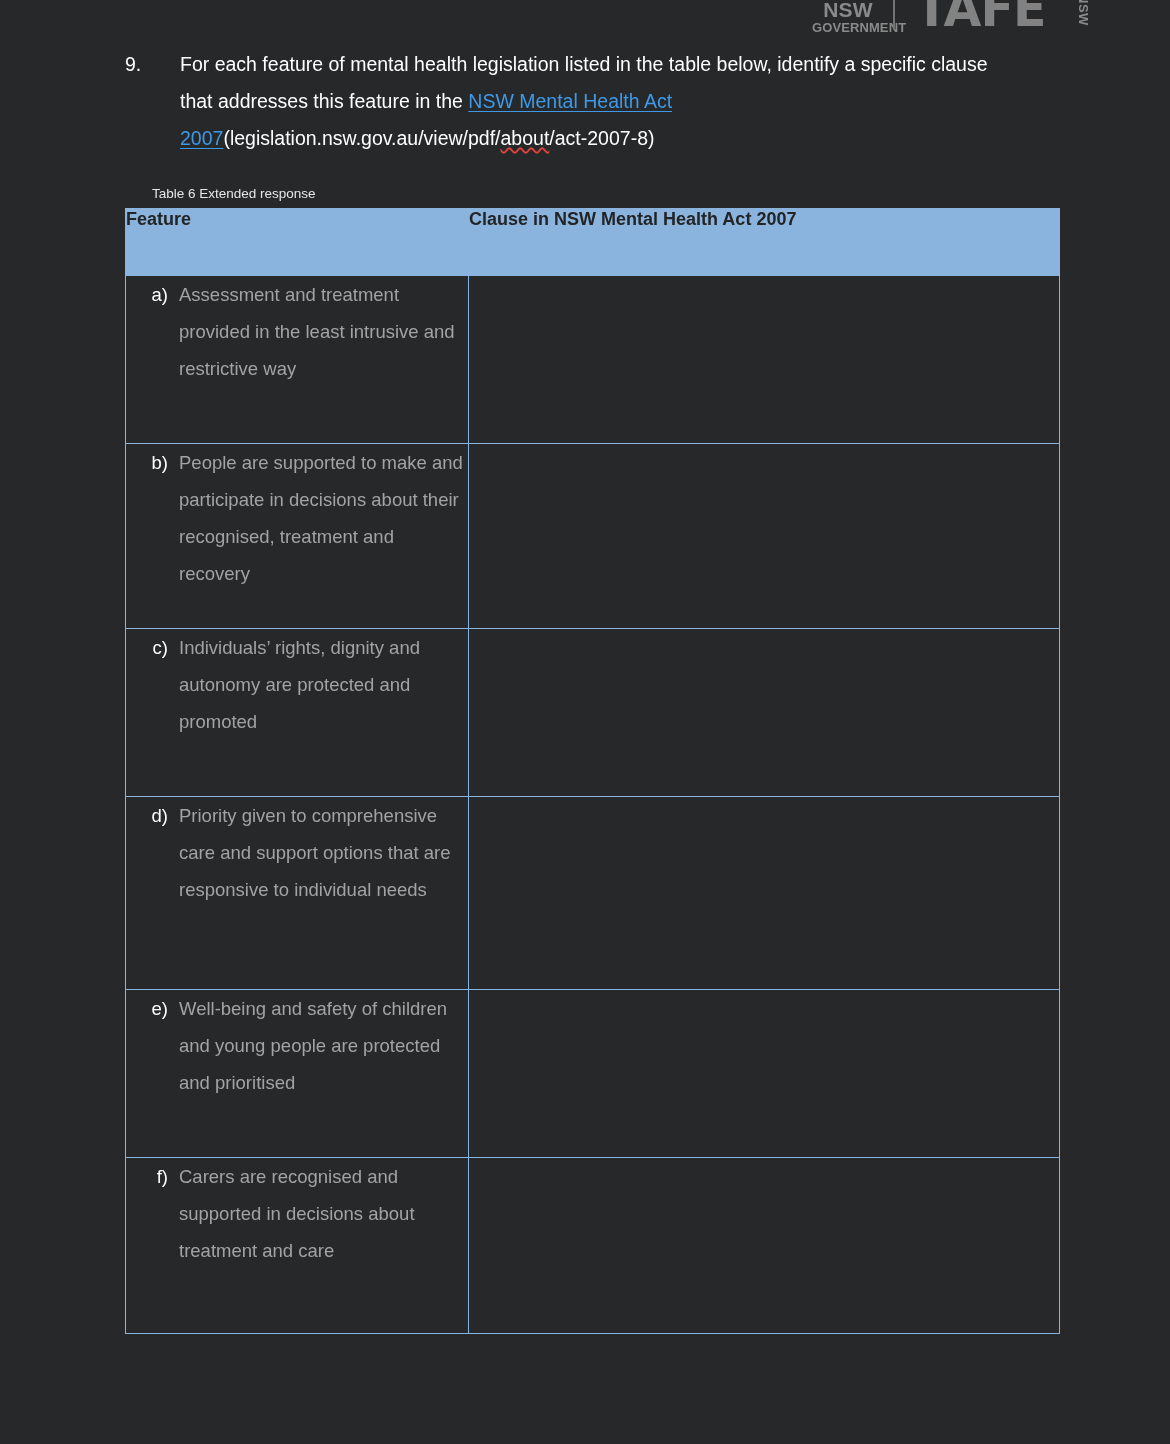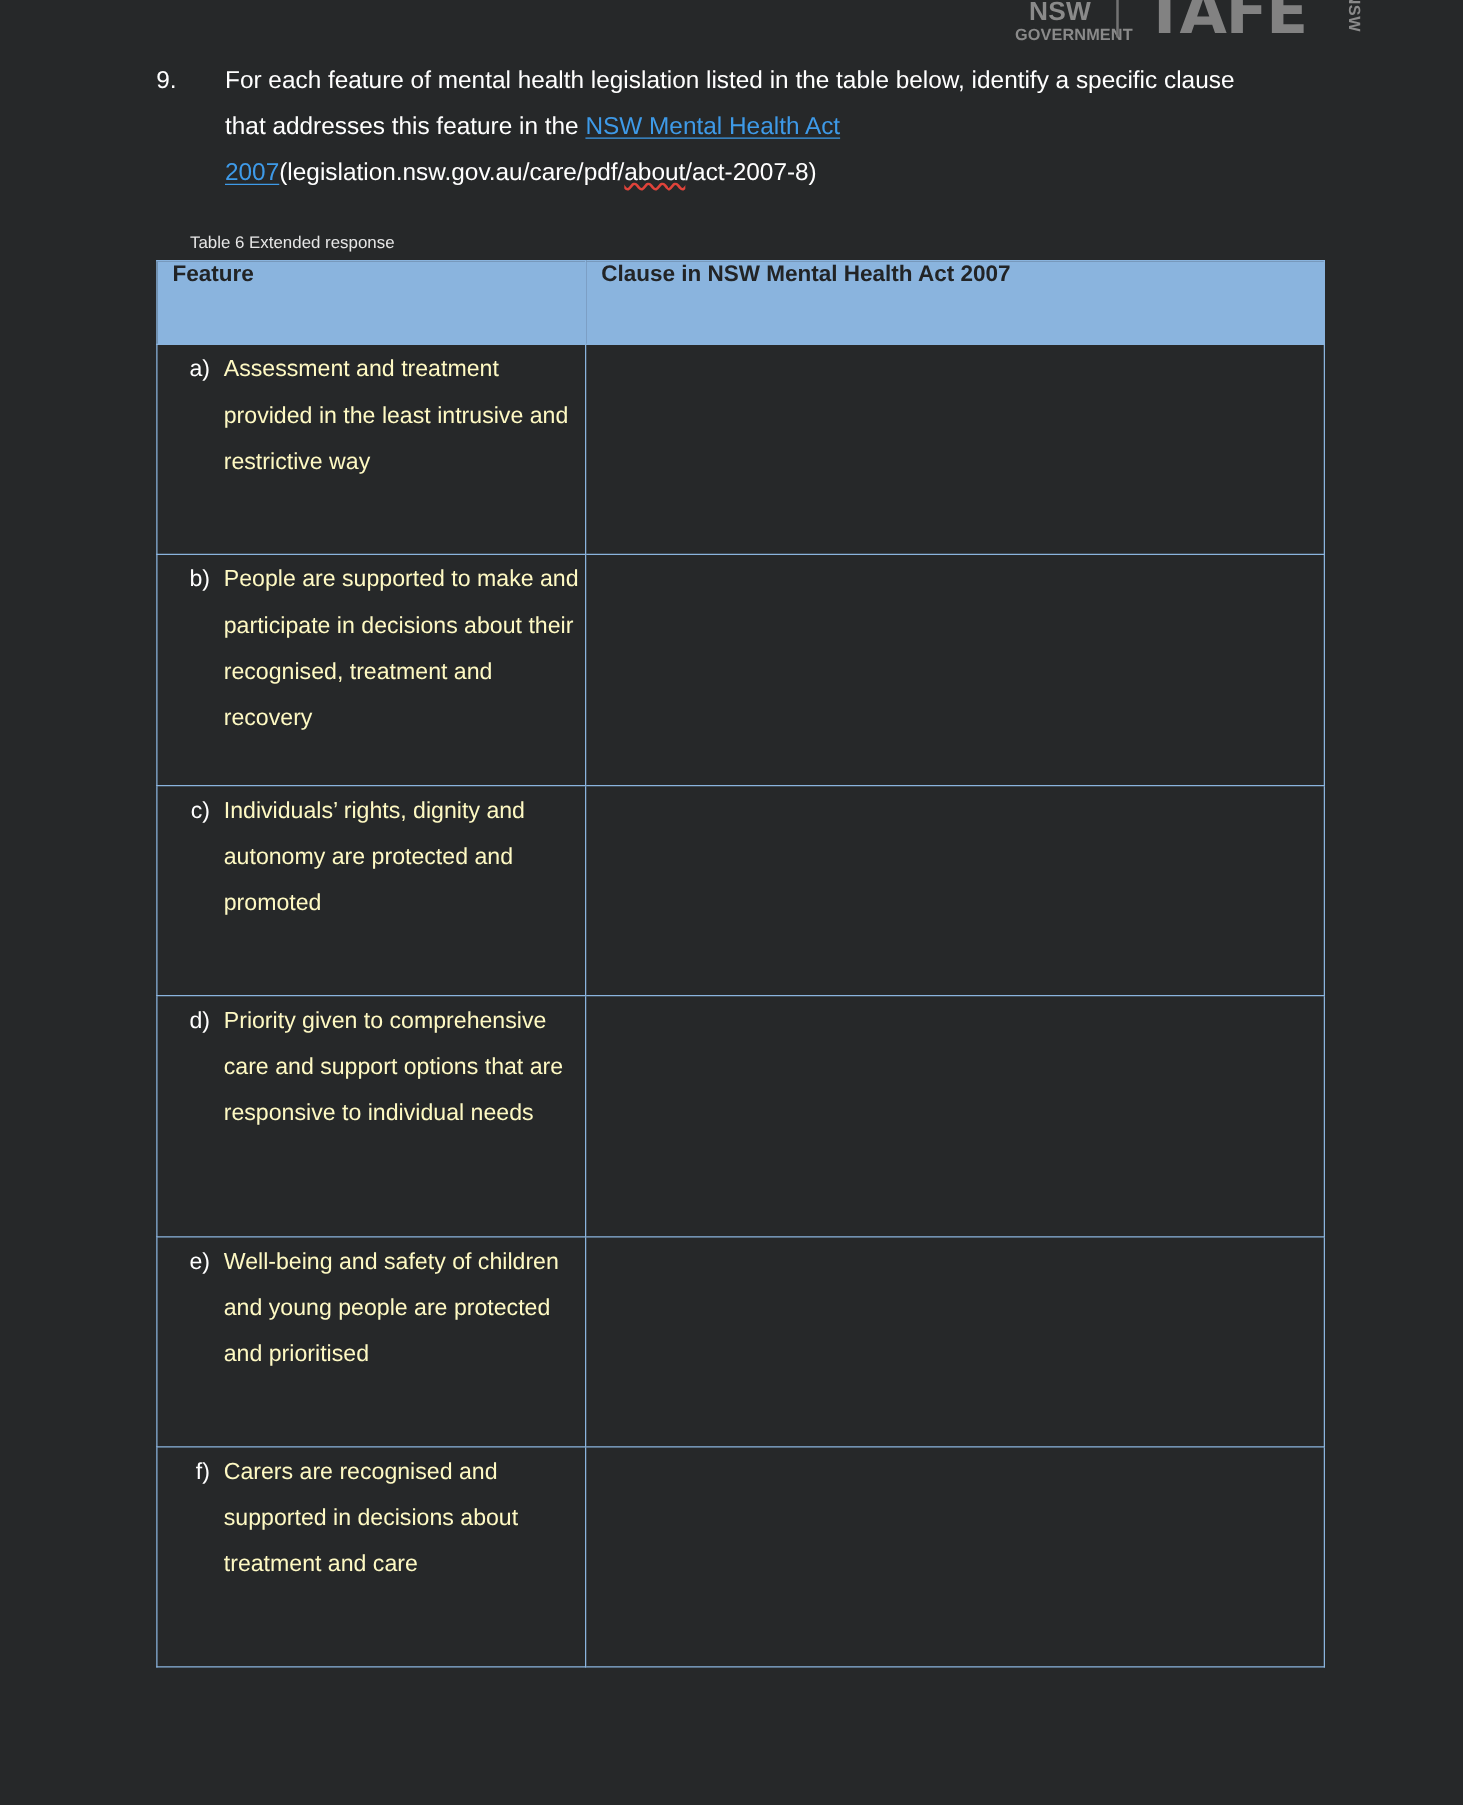--- a/index.html
+++ b/index.html
@@ -143,21 +143,20 @@
   .resp-table thead th {
     background: #8ab4de;
     border-color: #8ab4de;
     height: 66px;
     color: #222426;
     font-size: 18px;
     font-weight: 700;
     text-align: left;
   }
   .th-inner {
-    padding-left: 12px;
   }
   .col-feature { width: 342px; }
   .col-clause  { width: 590px; }
 
   .feat-cell {
     padding: 18px 10px 14px 0;
   }
   .feat-flex {
     display: flex;
   }
@@ -166,21 +165,21 @@
     width: 42px;
     text-align: right;
     padding-right: 11px;
     font-size: 18.5px;
     line-height: 37px;
     color: #ffffff;
   }
   .feat-text {
     font-size: 18.5px;
     line-height: 37px;
-    color: #fef9c3;
+    color: #a3a3a3;
   }
   .row-a { height: 168px; }
   .row-b { height: 185px; }
   .row-c { height: 168px; }
   .row-d { height: 193px; }
   .row-e { height: 168px; }
   .row-f { height: 176px; }
   .clause-cell { }
 </style>
 </head>
@@ -195,21 +194,21 @@
   <div class="tafe-logo">
     <span class="tafe-word">TAFE</span>
   </div>
   <div class="tafe-nsw-vert">NSW</div>
 </div>
 
 <div class="question">
   <div class="q-row">
     <div class="q-number">9.</div>
     <div class="q-text">
-      <span>For each feature of mental health legislation listed in the table below, identify a specific clause that addresses this feature in the </span><a class="q-link" href="#">NSW Mental Health Act 2007</a><span>(legislation.nsw.gov.au/care/pdf/</span><span class="misspell">about</span><span>/act-2007-8)</span>
+      <span>For each feature of mental health legislation listed in the table below, identify a specific clause that addresses this feature in the </span><a class="q-link" href="#">NSW Mental Health Act 2007</a><span>(legislation.nsw.gov.au/view/pdf/</span><span class="misspell">about</span><span>/act-2007-8)</span>
     </div>
   </div>
 </div>
 
 <div class="table-caption">Table 6 Extended response</div>
 
 <table class="resp-table">
   <thead>
     <tr>
       <th class="col-feature">

